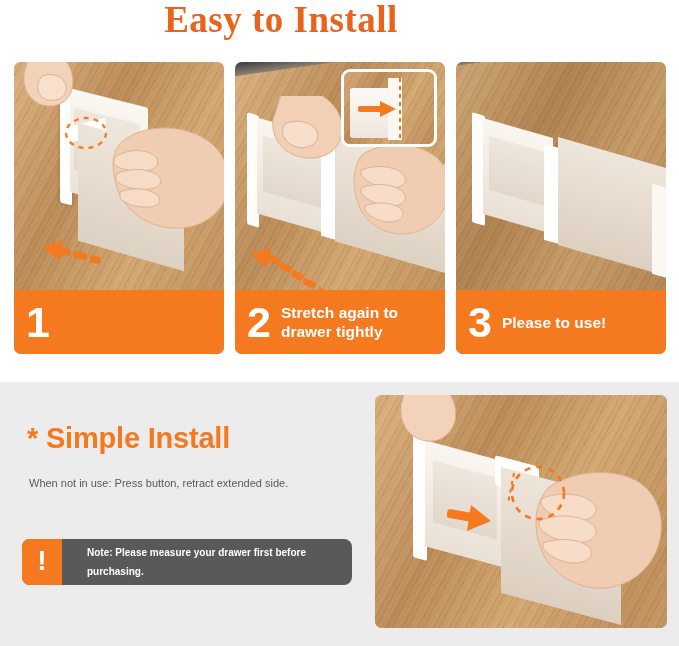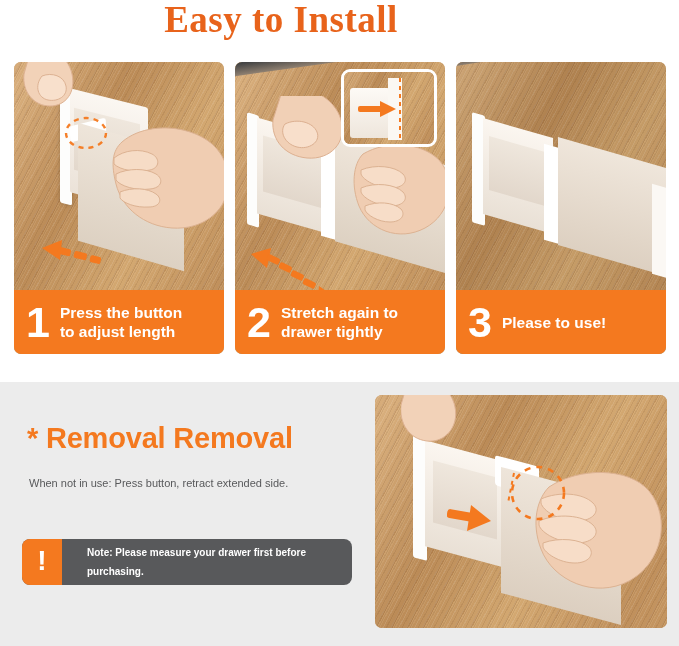--- a/index.html
+++ b/index.html
@@ -157,24 +157,20 @@
           </g>
         </svg>
 
         <svg class="arrow-svg" style="left:48px;top:52px;" width="48" height="38" viewBox="0 0 48 38">
           <ellipse cx="24" cy="19" rx="20" ry="15" fill="none" stroke="#F4791F" stroke-width="2.4" stroke-dasharray="5 5" opacity=".95"></ellipse>
         </svg>
       </div>
 
       <div class="caption">
         <span class="num">1</span>
-        <span class="txt">
-          <span>Press the button</span><br>
-          <span>to adjust length</span>
-        </span>
       </div>
     </div>
 
     <div class="step">
       <div class="photo">
         <div class="wood"></div>
         <div class="drawer-edge"></div>
 
         <div class="panel-cap" style="left:12px;top:52px;width:12px;height:112px;transform:skewY(16deg);border-radius:2px;"></div>
         <div class="panel-face" style="left:22px;top:66px;width:74px;height:96px;transform:skewY(16deg);background:linear-gradient(180deg,#fbf6f0,#e9e0d5);"></div>
@@ -252,21 +248,21 @@
         <span class="txt">
           <span>Please to use!</span>
         </span>
       </div>
     </div>
 
   </div>
 
   <div class="lower">
 
-    <div class="heading">* Removal Removal</div>
+    <div class="heading">* Simple Install</div>
     <div class="subtext">When not in use: Press button, retract extended side.</div>
 
     <div class="note">
       <div class="bang">!</div>
       <div class="ntxt"><b>Note:</b><span> Please measure your drawer first before purchasing.</span></div>
     </div>
 
     <div class="bigphoto">
       <div class="wood"></div>
 

